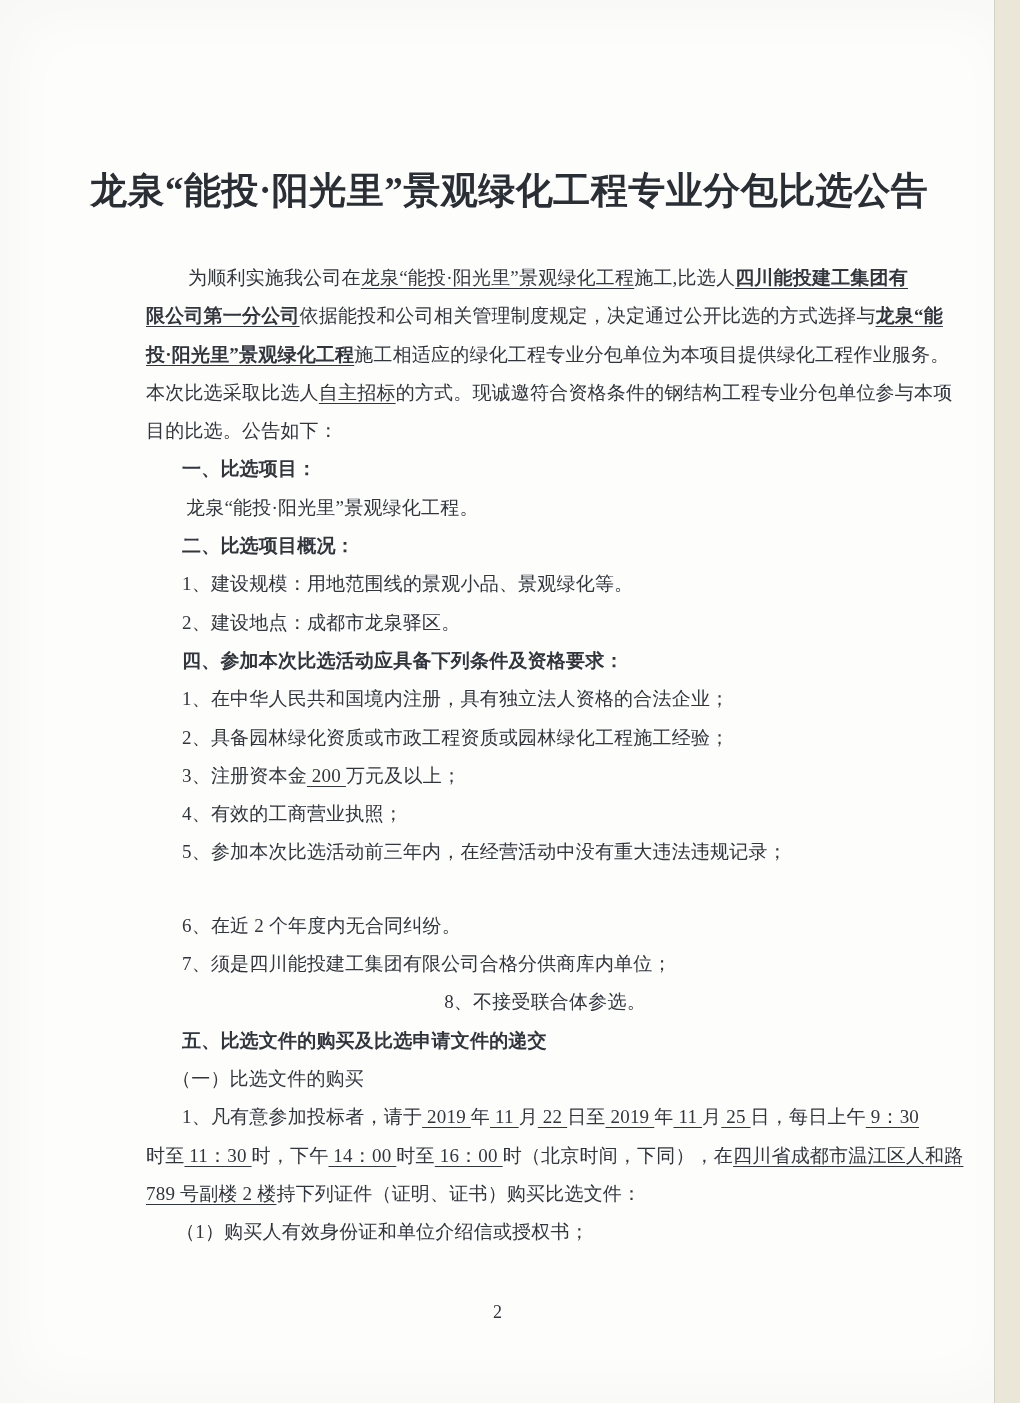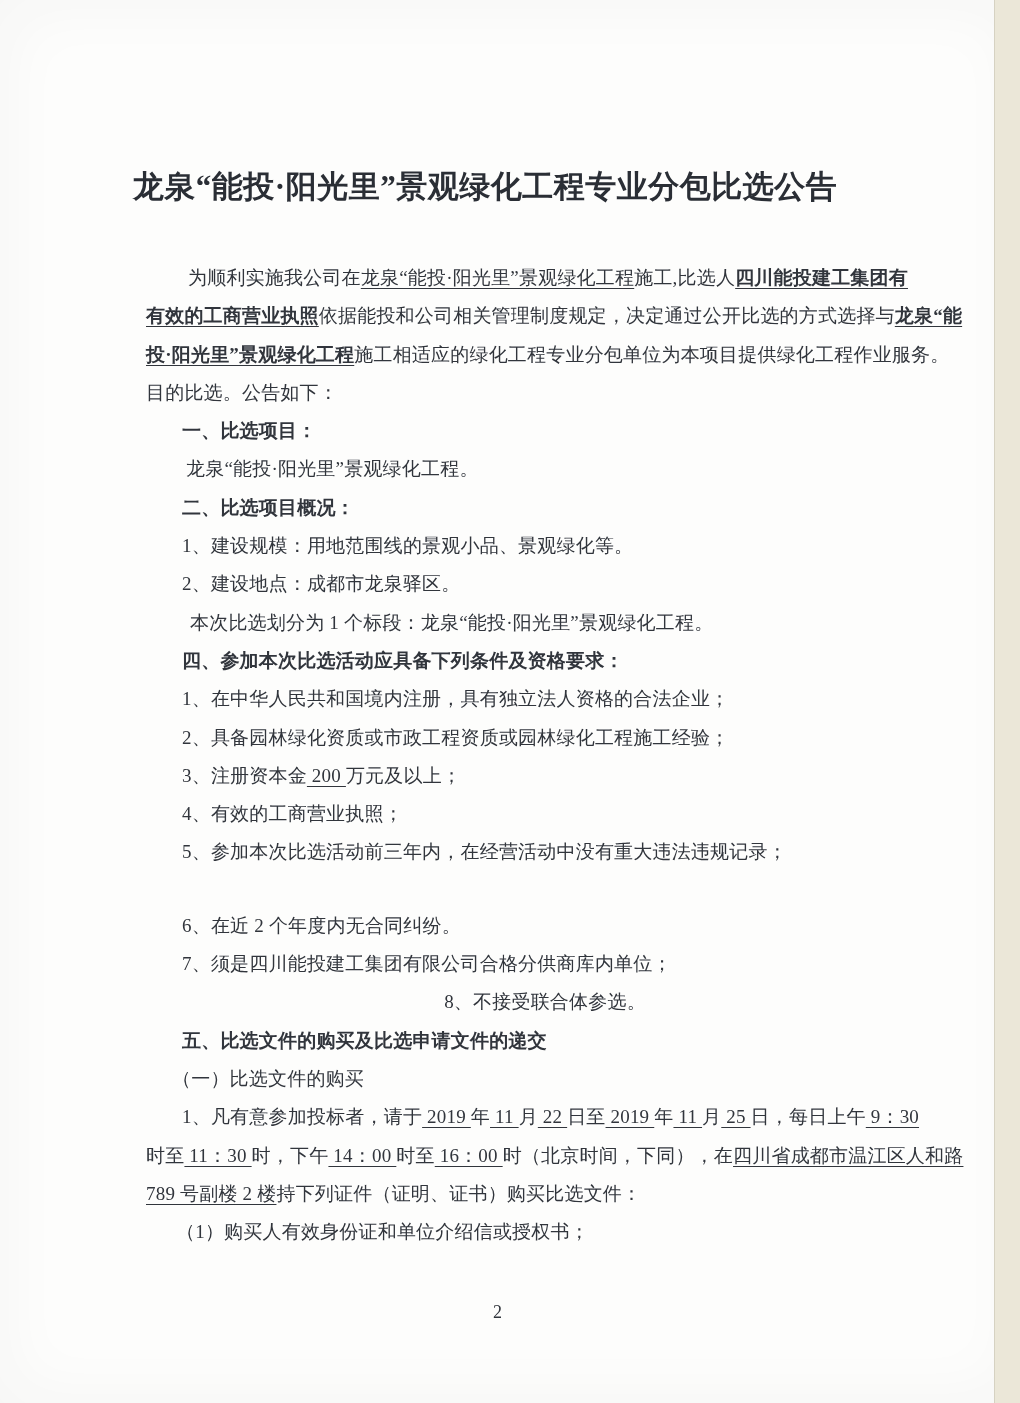--- a/index.html
+++ b/index.html
@@ -25,21 +25,21 @@
     width: 25px;
     background: #ebe7d8;
     border-left: 1px solid #d6d2c2;
   }
   .doc-title {
     position: absolute;
     top: 166px;
     left: 90px;
     right: 140px;
     text-align: center;
-    font-size: 31px;
+    font-size: 37px;
     font-weight: bold;
     letter-spacing: 0.5px;
     color: #2a2e35;
     white-space: nowrap;
   }
   .doc-body {
     position: absolute;
     top: 259px;
     left: 146px;
     width: 762px;
@@ -68,29 +68,29 @@
   }
 </style>
 </head>
 <body>
 
 <div class="sheet">
   <div class="scan-strip"></div>
   <div class="doc-title">龙泉“能投·阳光里”景观绿化工程专业分包比选公告</div>
   <div class="doc-body">
       <div class="line" style="padding-left: 42px;"><span>为顺利实施我公司在</span><span class="u">龙泉“能投·阳光里”景观绿化工程</span><span>施工,比选人</span><span class="b u">四川能投建工集团有</span></div>
-      <div class="line"><span class="b u">有效的工商营业执照</span><span>依据能投和公司相关管理制度规定，决定通过公开比选的方式选择与</span><span class="b u">龙泉“能</span></div>
+      <div class="line"><span class="b u">限公司第一分公司</span><span>依据能投和公司相关管理制度规定，决定通过公开比选的方式选择与</span><span class="b u">龙泉“能</span></div>
       <div class="line"><span class="b u">投·阳光里”景观绿化工程</span><span>施工相适应的绿化工程专业分包单位为本项目提供绿化工程作业服务。</span></div>
+      <div class="line"><span>本次比选采取比选人</span><span class="u">自主招标</span><span>的方式。现诚邀符合资格条件的钢结构工程专业分包单位参与本项</span></div>
       <div class="line"><span>目的比选。公告如下：</span></div>
       <div class="line" style="padding-left: 36px;"><span class="b">一、比选项目：</span></div>
       <div class="line" style="padding-left: 40px;"><span>龙泉“能投·阳光里”景观绿化工程。</span></div>
       <div class="line" style="padding-left: 36px;"><span class="b">二、比选项目概况：</span></div>
       <div class="line" style="padding-left: 36px;"><span>1、建设规模：用地范围线的景观小品、景观绿化等。</span></div>
       <div class="line" style="padding-left: 36px;"><span>2、建设地点：成都市龙泉驿区。</span></div>
-      <div class="line" style="padding-left: 44px;"><span>本次比选划分为 1 个标段：龙泉“能投·阳光里”景观绿化工程。</span></div>
       <div class="line" style="padding-left: 36px;"><span class="b">四、参加本次比选活动应具备下列条件及资格要求：</span></div>
       <div class="line" style="padding-left: 36px;"><span>1、在中华人民共和国境内注册，具有独立法人资格的合法企业；</span></div>
       <div class="line" style="padding-left: 36px;"><span>2、具备园林绿化资质或市政工程资质或园林绿化工程施工经验；</span></div>
       <div class="line" style="padding-left: 36px;"><span>3、注册资本金</span><span class="u"> 200 </span><span>万元及以上；</span></div>
       <div class="line" style="padding-left: 36px;"><span>4、有效的工商营业执照；</span></div>
       <div class="line" style="padding-left: 36px;"><span>5、参加本次比选活动前三年内，在经营活动中没有重大违法违规记录；</span></div>
       <div class="line" style="padding-left: 36px; margin-top: 35px;"><span>6、在近 2 个年度内无合同纠纷。</span></div>
       <div class="line" style="padding-left: 36px;"><span>7、须是四川能投建工集团有限公司合格分供商库内单位；</span></div>
       <div class="line" style="padding-left: 36px; text-align: center;"><span>8、不接受联合体参选。</span></div>
       <div class="line" style="padding-left: 36px;"><span class="b">五、比选文件的购买及比选申请文件的递交</span></div>

